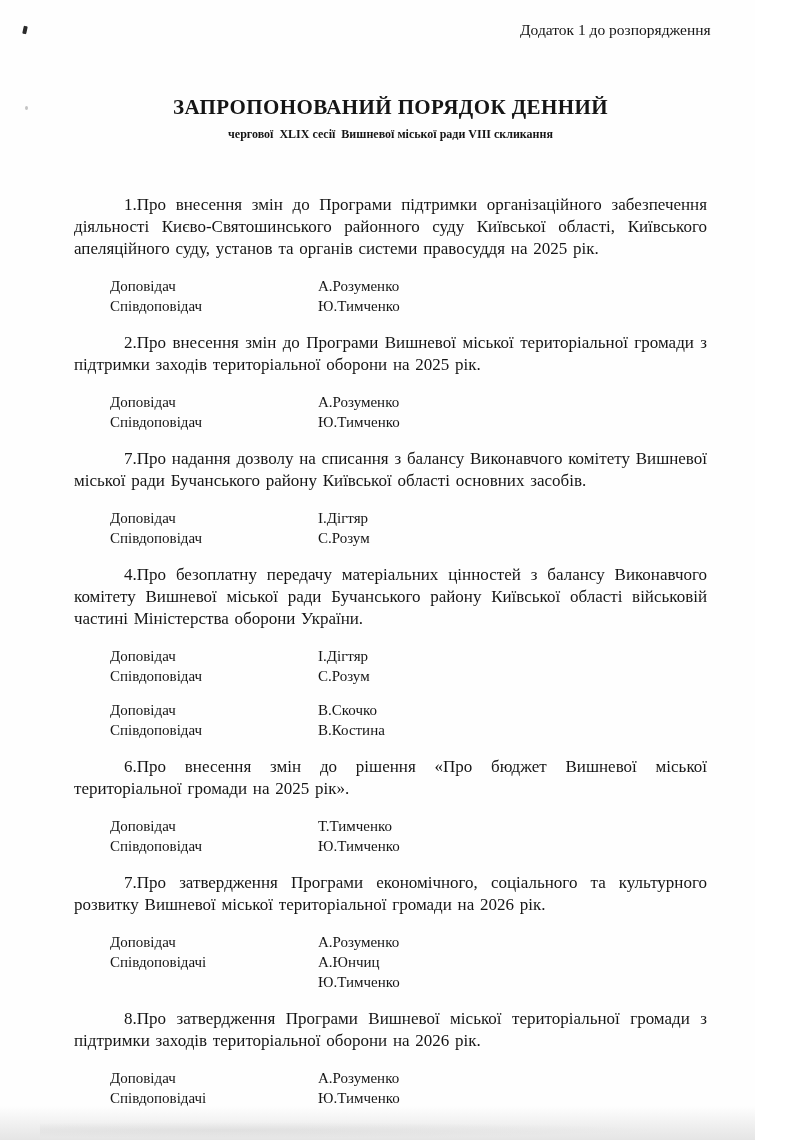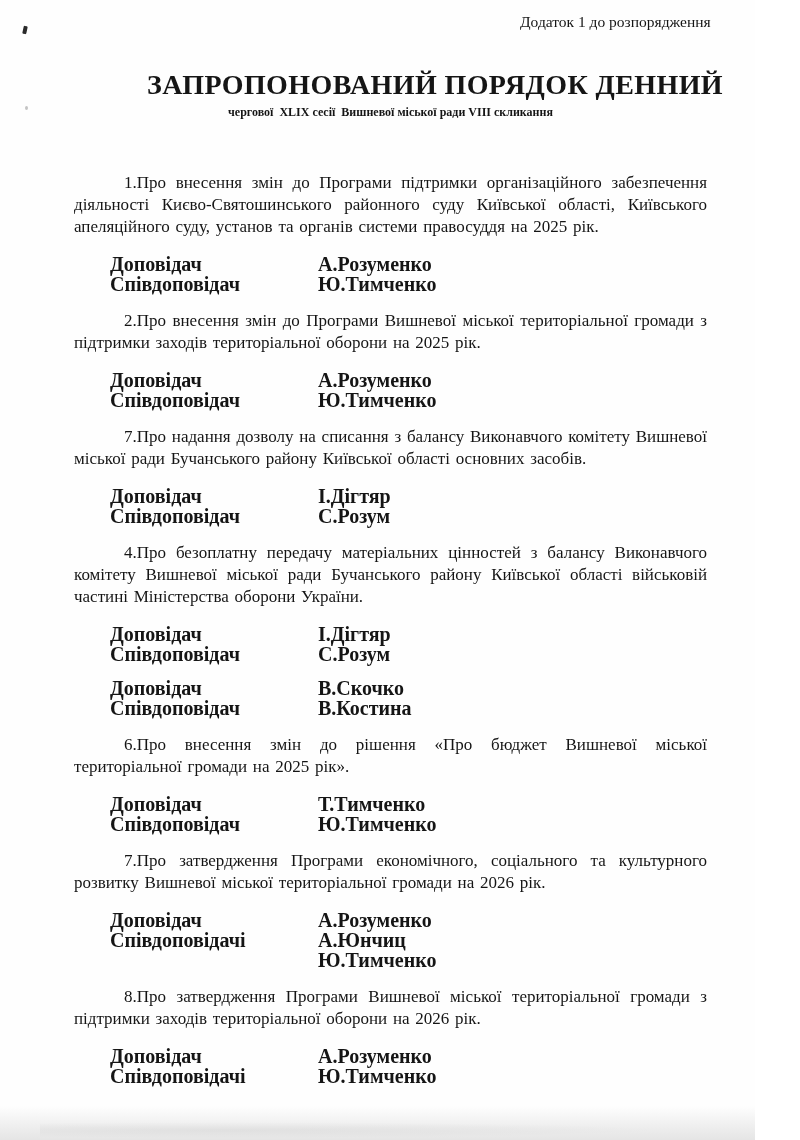--- a/index.html
+++ b/index.html
@@ -7,35 +7,35 @@
     width: 800px; height: 1140px;
     background: #ffffff;
     font-family: "Liberation Serif", serif;
     color: #151515;
     overflow: hidden;
   }
   .page {
     position: relative;
     width: 755px; height: 1140px;
     box-sizing: border-box;
-    padding: 12px 32px 0 58px;
+    padding: 20px 32px 0 58px;
     background: #fefefe;
     overflow: hidden;
   }
   .header-block {
     margin-left: 462px;
     width: 250px;
     font-size: 15.5px;
     line-height: 19px;
     white-space: nowrap;
   }
   .doc-title {
-    margin: 42px 0 0 0;
-    text-align: right;
-    font-size: 28px;
+    margin: 56px 0 0 0;
+    text-align: center;
+    font-size: 21px;
     font-weight: bold;
     letter-spacing: 0.4px;
     line-height: 24px;
   }
   .doc-subtitle {
     margin: 5px 0 0 0;
     text-align: center;
     font-size: 12px;
     font-weight: bold;
     line-height: 20px;
@@ -47,23 +47,22 @@
     margin: 16px;
     font-size: 17px;
     line-height: 22px;
     text-align: justify;
     text-indent: 50px;
     word-spacing: 1.5px;
   }
   .speakers { margin: 2px 0 0 52px; }
   .speaker-row {
     display: flex;
-    font-size: 20px;
+    font-size: 15px;
     line-height: 20px;
-    font-weight: bold;
   }
   .speaker-role { width: 208px; flex: 0 0 208px; }
   .speaker-name { flex: 1; }
   
   .scan-speck {
     position: absolute;
     left: 23px; top: 26px;
     width: 4px; height: 8px;
     background: #2a2a2a;
     transform: rotate(12deg);

